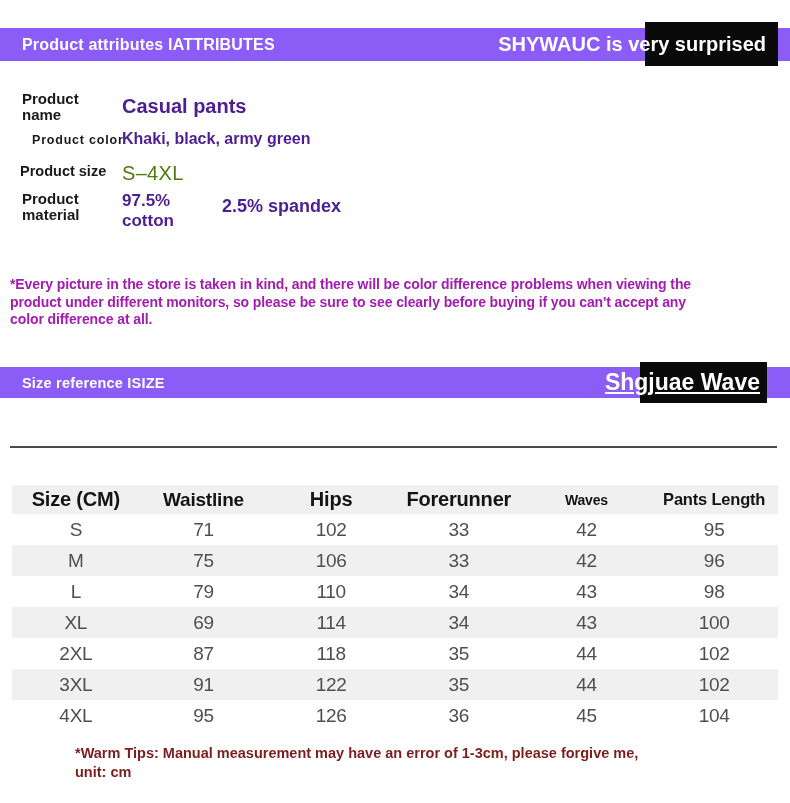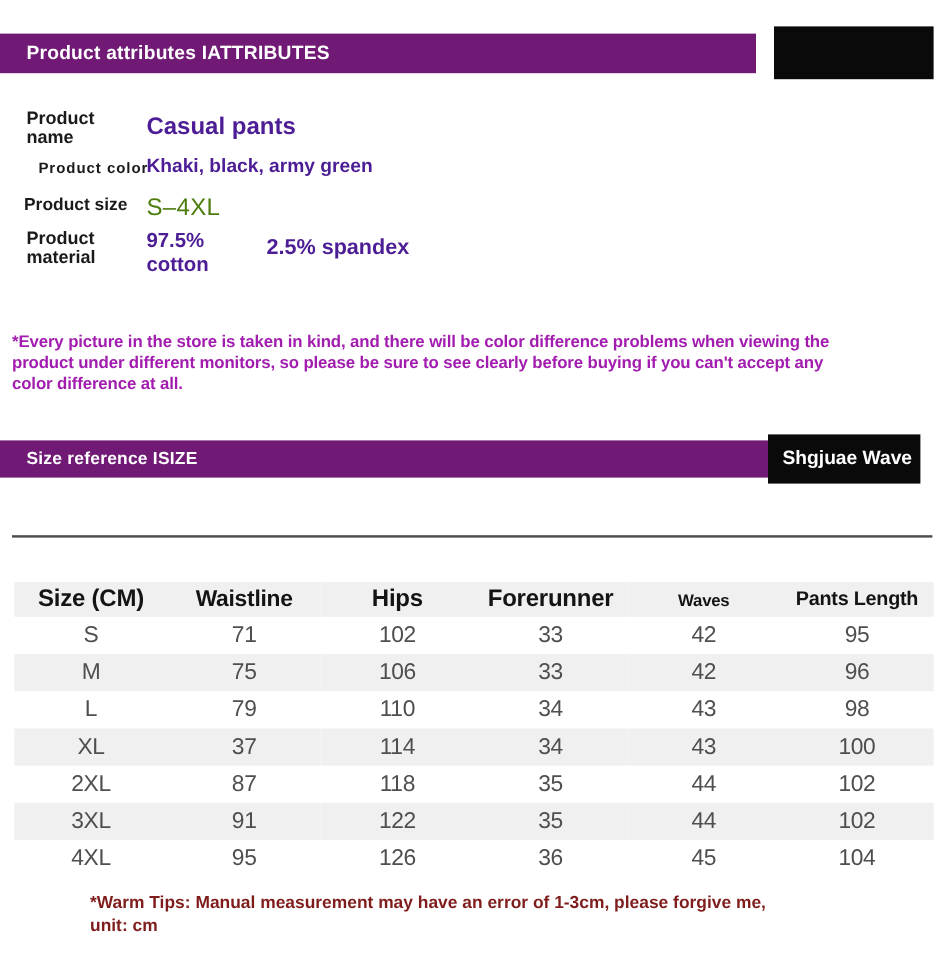--- a/index.html
+++ b/index.html
@@ -1,33 +1,33 @@
 <!DOCTYPE html>
 <html><head>
 <meta charset="utf-8">
 <style>
   html,body{margin:0;padding:0;background:#fff;}
   .page{
     position:relative;width:790px;height:803px;background:#ffffff;overflow:hidden;
     font-family:"Liberation Sans",sans-serif;color:#111;
   }
   
-  .bar{position:absolute;left:0;width:630px;background:#701a75;color:#fff;}
+  .bar{position:absolute;left:0;width:790px;background:#8b5cf6;color:#fff;}
   .bar1{top:28px;height:33px;}
   .bar2{top:367px;height:31px;padding-left:27px;}
   .bar-left{position:absolute;left:22px;top:0;bottom:0;display:flex;align-items:center;
     font-weight:bold;letter-spacing:.2px;}
   .bar1 .bar-left{font-size:16px;}
   .bar2 .bar-left{font-size:14.5px;}
   .patch{position:absolute;background:#0a0a0a;}
   .patch1{left:645px;top:22px;width:133px;height:44px;}
   .patch2{left:640px;top:362px;width:127px;height:41px;}
   .bar-right{position:absolute;color:#fff;font-weight:bold;display:flex;align-items:center;justify-content:flex-end;}
   .bar-right1{top:28px;height:33px;right:24px;left:400px;font-size:20px;}
-  .bar-right2{top:367px;height:31px;right:30px;left:500px;font-size:16px;}
+  .bar-right2{top:367px;height:31px;right:30px;left:500px;font-size:23px;text-decoration:underline;}
   
   .lbl{position:absolute;font-weight:bold;color:#1a1a1a;}
   .val{position:absolute;font-weight:bold;color:#4c1d95;}
   .name-lbl{left:22px;top:91px;width:95px;font-size:15px;line-height:16px;}
   .name-val{left:122px;top:95px;font-size:20px;}
   .color-lbl{left:20px;top:133px;font-size:12.5px;letter-spacing:.8px;padding-left:12px;}
   .color-val{left:122px;top:130px;font-size:16px;}
   .size-lbl{left:20px;top:163px;font-size:14.5px;}
   .size-val{left:122px;top:162px;font-size:20px;font-weight:400;color:#4d7c0f;letter-spacing:.3px;}
   .material-lbl{left:22px;top:191px;width:95px;font-size:15px;line-height:16px;}
@@ -70,20 +70,21 @@
 </style>
 </head>
 <body>
 
 <div class="page">
 
   <div class="bar bar1">
     <span class="bar-left">Product attributes IATTRIBUTES</span>
   </div>
   <div class="patch patch1"></div>
+  <div class="bar-right bar-right1">SHYWAUC is very surprised</div>
 
   <div class="lbl name-lbl">Product name</div>
   <div class="val name-val">Casual pants</div>
 
   <div class="lbl color-lbl">Product color</div>
   <div class="val color-val">Khaki, black, army green</div>
 
   <div class="lbl size-lbl">Product size</div>
   <div class="val size-val">S–4XL</div>
 
@@ -134,21 +135,21 @@
         <tr>
           <td>L</td>
           <td>79</td>
           <td>110</td>
           <td>34</td>
           <td>43</td>
           <td>98</td>
         </tr>
         <tr>
           <td>XL</td>
-          <td>37</td>
+          <td>69</td>
           <td>114</td>
           <td>34</td>
           <td>43</td>
           <td>100</td>
         </tr>
         <tr>
           <td>2XL</td>
           <td>87</td>
           <td>118</td>
           <td>35</td>

